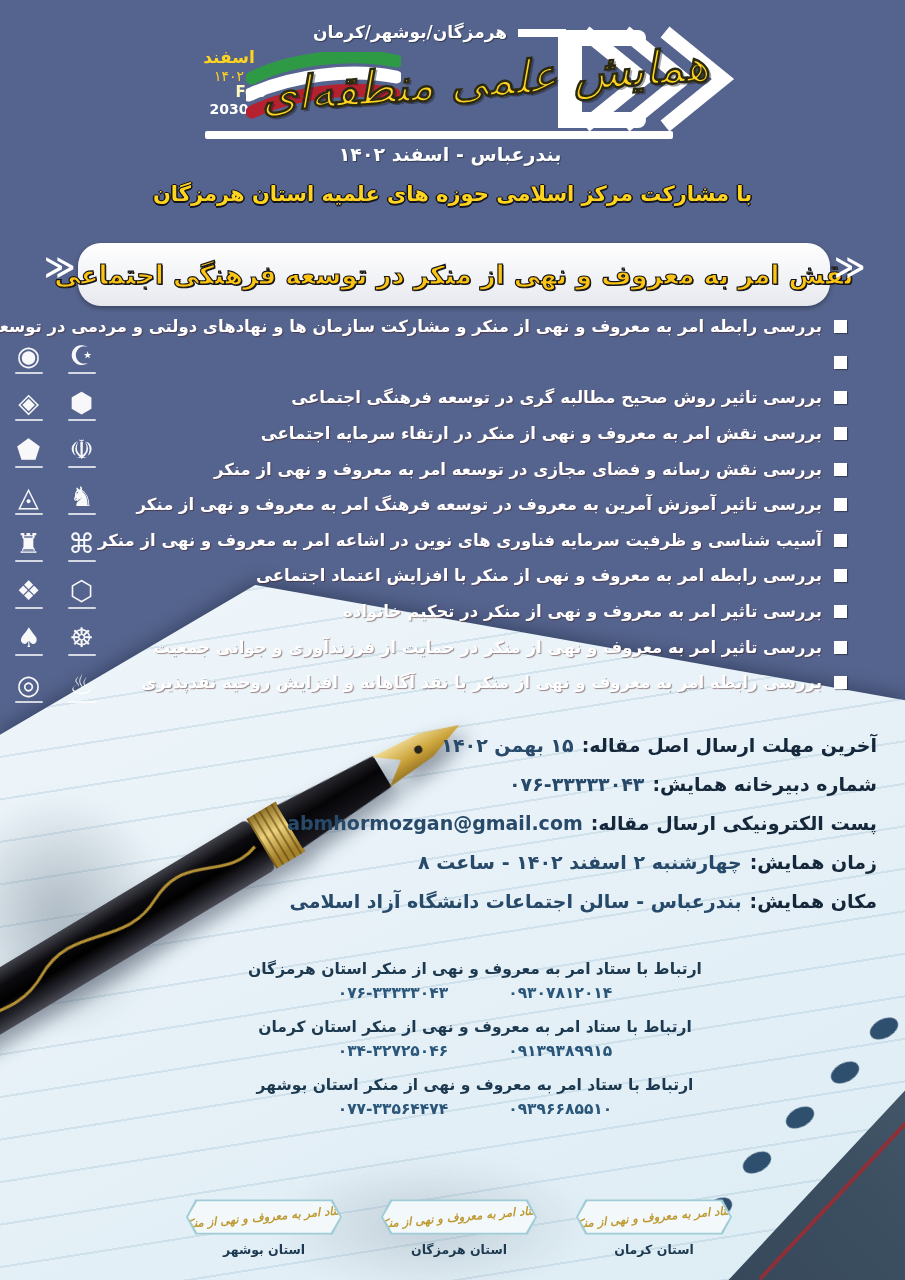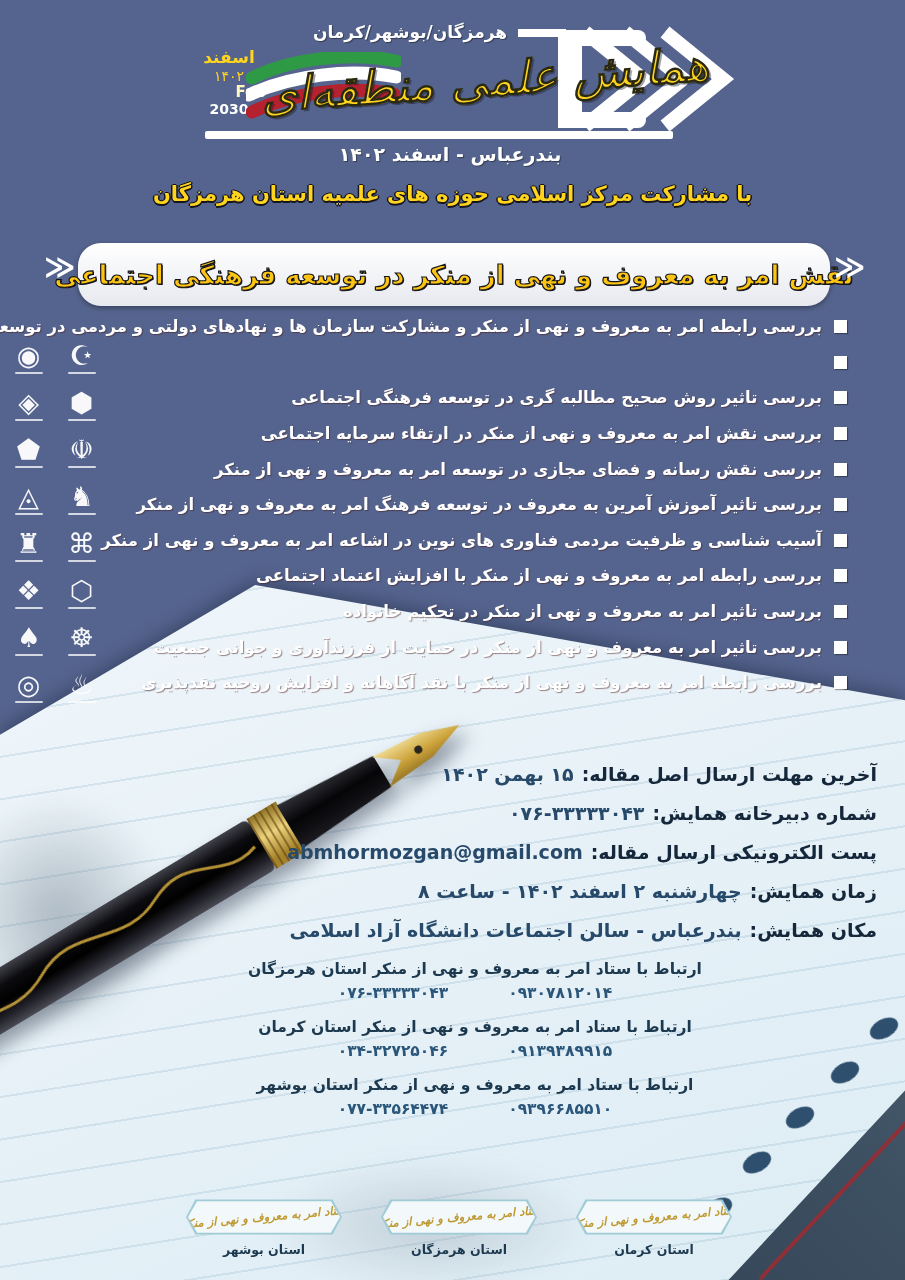--- a/index.html
+++ b/index.html
@@ -77,21 +77,21 @@
     background:repeating-linear-gradient(90deg,rgba(90,60,10,.55) 0 2px,rgba(0,0,0,0) 2px 7px),
       linear-gradient(180deg,#8f7226,#ecd27b 42%,#a4832c 85%);}
   .pen-grip{left:408px;top:12px;width:108px;height:50px;
     background:linear-gradient(180deg,#2e2e36,#050507 45%,#1a1a20);
     clip-path:polygon(0 0,100% 14%,100% 86%,0 100%);}
   .pen-nib{left:514px;top:17px;width:92px;height:40px;
     background:linear-gradient(180deg,#f4e29e,#cda43c 55%,#8f6f20);
     clip-path:polygon(0 6%,58% 16%,100% 50%,58% 84%,0 94%,26% 50%);}
   .nib-dot{left:554px;top:33px;width:8px;height:8px;border-radius:50%;background:#26241c;}
   
-  .details{right:28px;top:755px;width:600px;text-align:right;z-index:4;}
+  .details{right:28px;top:726px;width:600px;text-align:right;z-index:4;}
   .drow{height:39px;line-height:39px;font-weight:700;font-size:19px;color:#15273a;white-space:nowrap;}
   .drow .val{color:#27496a;margin-right:8px;}
   .ltr{direction:ltr;unicode-bidi:isolate;}
   
   .contacts{left:195px;top:954px;width:560px;text-align:center;z-index:4;}
   .chead{height:30px;line-height:30px;font-weight:700;font-size:15.5px;color:#1c394f;white-space:nowrap;}
   .cnums{height:28px;display:flex;direction:ltr;justify-content:center;gap:60px;
     font-weight:700;font-size:15.5px;color:#2a567a;}
   
   .footer-logos{left:178px;top:1198px;width:562px;display:flex;justify-content:space-between;z-index:4;}
@@ -176,21 +176,21 @@
     <div class="topic">
         <span class="bullet"></span>
         <span class="topic-text">بررسی نقش رسانه و فضای مجازی در توسعه امر به معروف و نهی از منکر</span>
       </div>
     <div class="topic">
         <span class="bullet"></span>
         <span class="topic-text">بررسی تاثیر آموزش آمرین به معروف در توسعه فرهنگ امر به معروف و نهی از منکر</span>
       </div>
     <div class="topic">
         <span class="bullet"></span>
-        <span class="topic-text">آسیب شناسی و ظرفیت مردمی فناوری های نوین در اشاعه امر به معروف و نهی از منکر</span>
+        <span class="topic-text">آسیب شناسی و ظرفیت سرمایه فناوری های نوین در اشاعه امر به معروف و نهی از منکر</span>
       </div>
     <div class="topic">
         <span class="bullet"></span>
         <span class="topic-text">بررسی رابطه امر به معروف و نهی از منکر با افزایش اعتماد اجتماعی</span>
       </div>
     <div class="topic">
         <span class="bullet"></span>
         <span class="topic-text">بررسی تاثیر امر به معروف و نهی از منکر در تحکیم خانواده</span>
       </div>
     <div class="topic">

